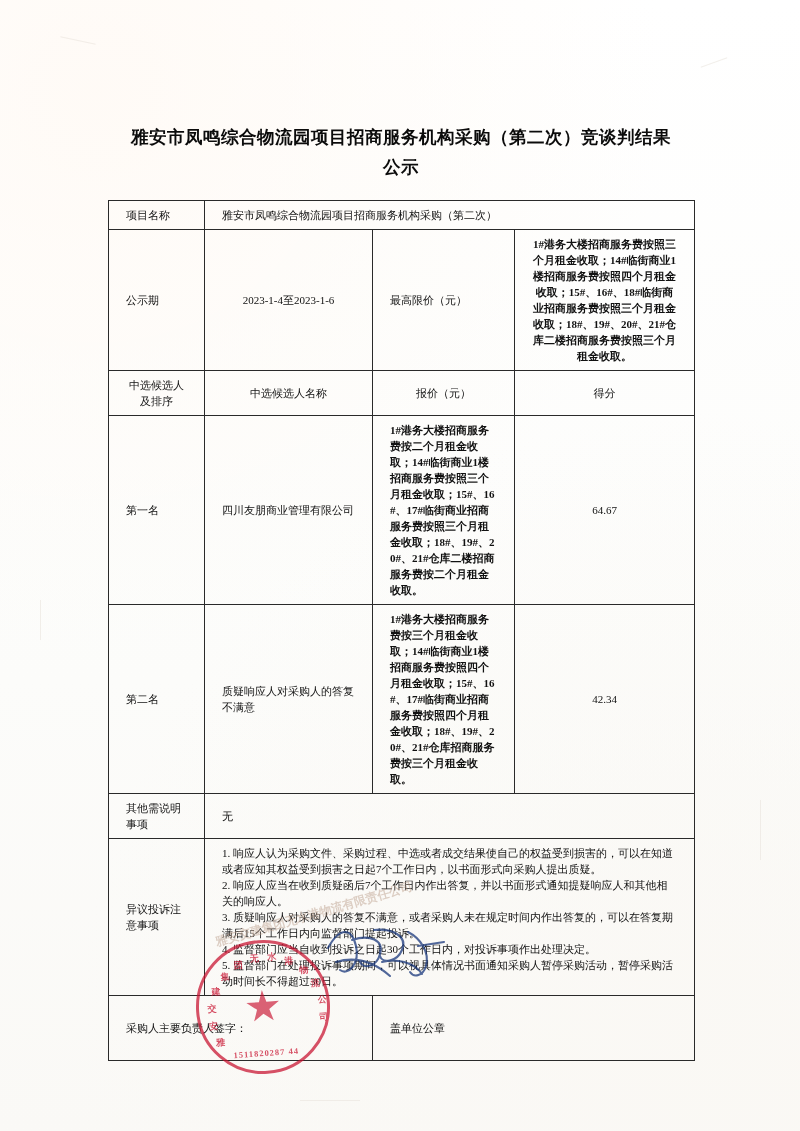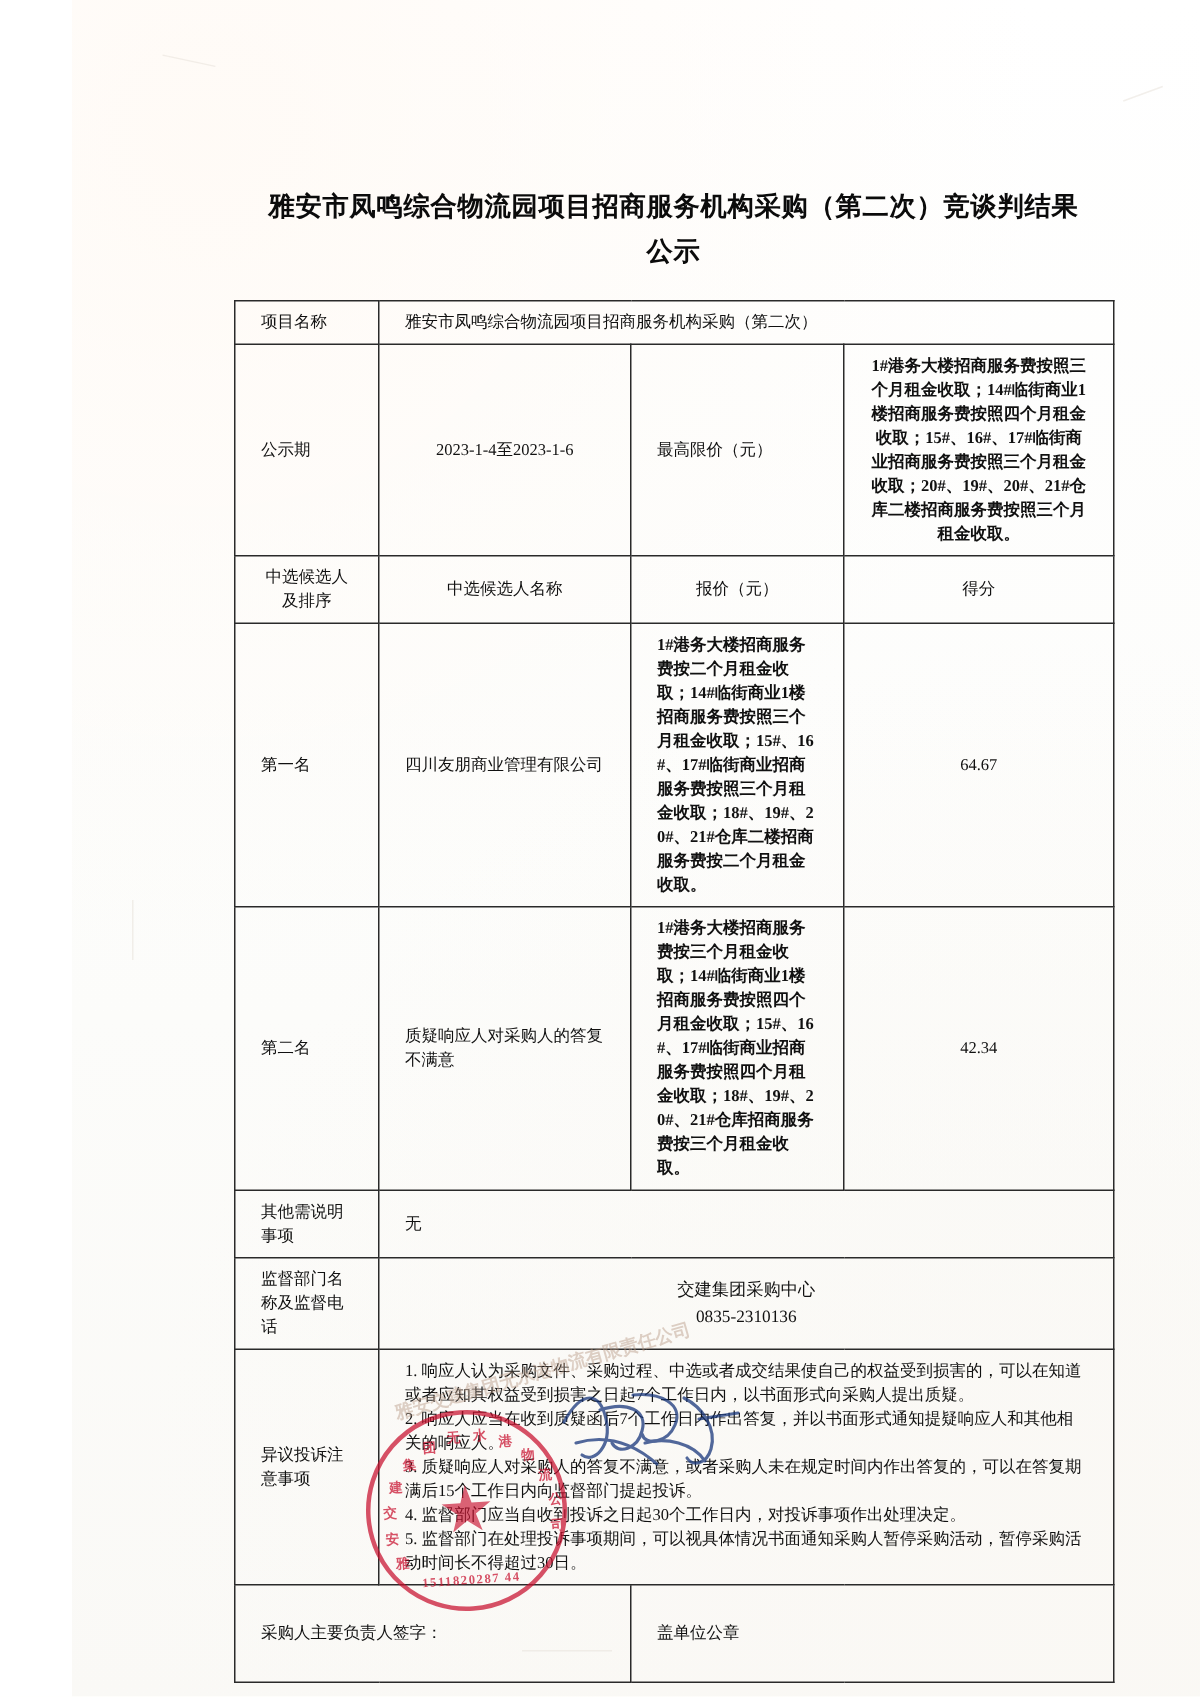--- a/index.html
+++ b/index.html
@@ -12,21 +12,20 @@
     height: 1131px;
     font-family: "Liberation Serif", "DejaVu Serif", serif;
     color: #111;
     position: relative;
     overflow: hidden;
   }
   .page {
     position: absolute;
     inset: 0;
     background: #fdfdfb;
-    margin-left: 48px;
   }
   
   .paper-tint {
     position: absolute;
     inset: 0;
     background:
       radial-gradient(circle at 12% 8%, rgba(255,250,245,0.9) 0%, rgba(255,255,255,0) 45%),
       radial-gradient(circle at 88% 92%, rgba(250,248,244,0.85) 0%, rgba(255,255,255,0) 50%),
       linear-gradient(180deg, #ffffff 0%, #fcfcfa 60%, #faf9f6 100%);
     pointer-events: none;
@@ -232,21 +231,21 @@
         <td class="lbl c-left">项目名称</td>
         <td class="c-left" colspan="3">雅安市凤鸣综合物流园项目招商服务机构采购（第二次）</td>
       </tr>
 
 
 
       <tr>
         <td class="lbl c-left">公示期</td>
         <td class="c-mid">2023-1-4至2023-1-6</td>
         <td class="c-left">最高限价（元）</td>
-        <td class="limit-cell">1#港务大楼招商服务费按照三个月租金收取；14#临街商业1楼招商服务费按照四个月租金收取；15#、16#、17#临街商业招商服务费按照三个月租金收取；20#、19#、20#、21#仓库二楼招商服务费按照三个月租金收取。</td>
+        <td class="limit-cell">1#港务大楼招商服务费按照三个月租金收取；14#临街商业1楼招商服务费按照四个月租金收取；15#、16#、18#临街商业招商服务费按照三个月租金收取；18#、19#、20#、21#仓库二楼招商服务费按照三个月租金收取。</td>
       </tr>
 
       <tr class="hdr-row">
         <td class="lbl c-left">中选候选人及排序</td>
         <td>中选候选人名称</td>
         <td>报价（元）</td>
         <td>得分</td>
       </tr>
 
       <tr>
@@ -261,27 +260,20 @@
         <td class="c-left">质疑响应人对采购人的答复不满意</td>
         <td class="price-cell">1#港务大楼招商服务费按三个月租金收取；14#临街商业1楼招商服务费按照四个月租金收取；15#、16#、17#临街商业招商服务费按照四个月租金收取；18#、19#、20#、21#仓库招商服务费按三个月租金收取。</td>
         <td class="score-cell">42.34</td>
       </tr>
 
       <tr>
         <td class="lbl c-left">其他需说明事项</td>
         <td class="c-left" colspan="3">无</td>
       </tr>
 
-      <tr>
-        <td class="lbl c-left">监督部门名称及监督电话</td>
-        <td colspan="3">
-          <div class="dept-name">交建集团采购中心</div>
-          <div class="dept-phone">0835-2310136</div>
-        </td>
-      </tr>
 
       <tr>
         <td class="lbl c-left">异议投诉注意事项</td>
         <td colspan="3" class="notes">
           <p>1. 响应人认为采购文件、采购过程、中选或者成交结果使自己的权益受到损害的，可以在知道或者应知其权益受到损害之日起7个工作日内，以书面形式向采购人提出质疑。</p>
           <p>2. 响应人应当在收到质疑函后7个工作日内作出答复，并以书面形式通知提疑响应人和其他相关的响应人。</p>
           <p>3. 质疑响应人对采购人的答复不满意，或者采购人未在规定时间内作出答复的，可以在答复期满后15个工作日内向监督部门提起投诉。</p>
           <p>4. 监督部门应当自收到投诉之日起30个工作日内，对投诉事项作出处理决定。</p>
           <p>5. 监督部门在处理投诉事项期间，可以视具体情况书面通知采购人暂停采购活动，暂停采购活动时间长不得超过30日。</p>
         </td>

